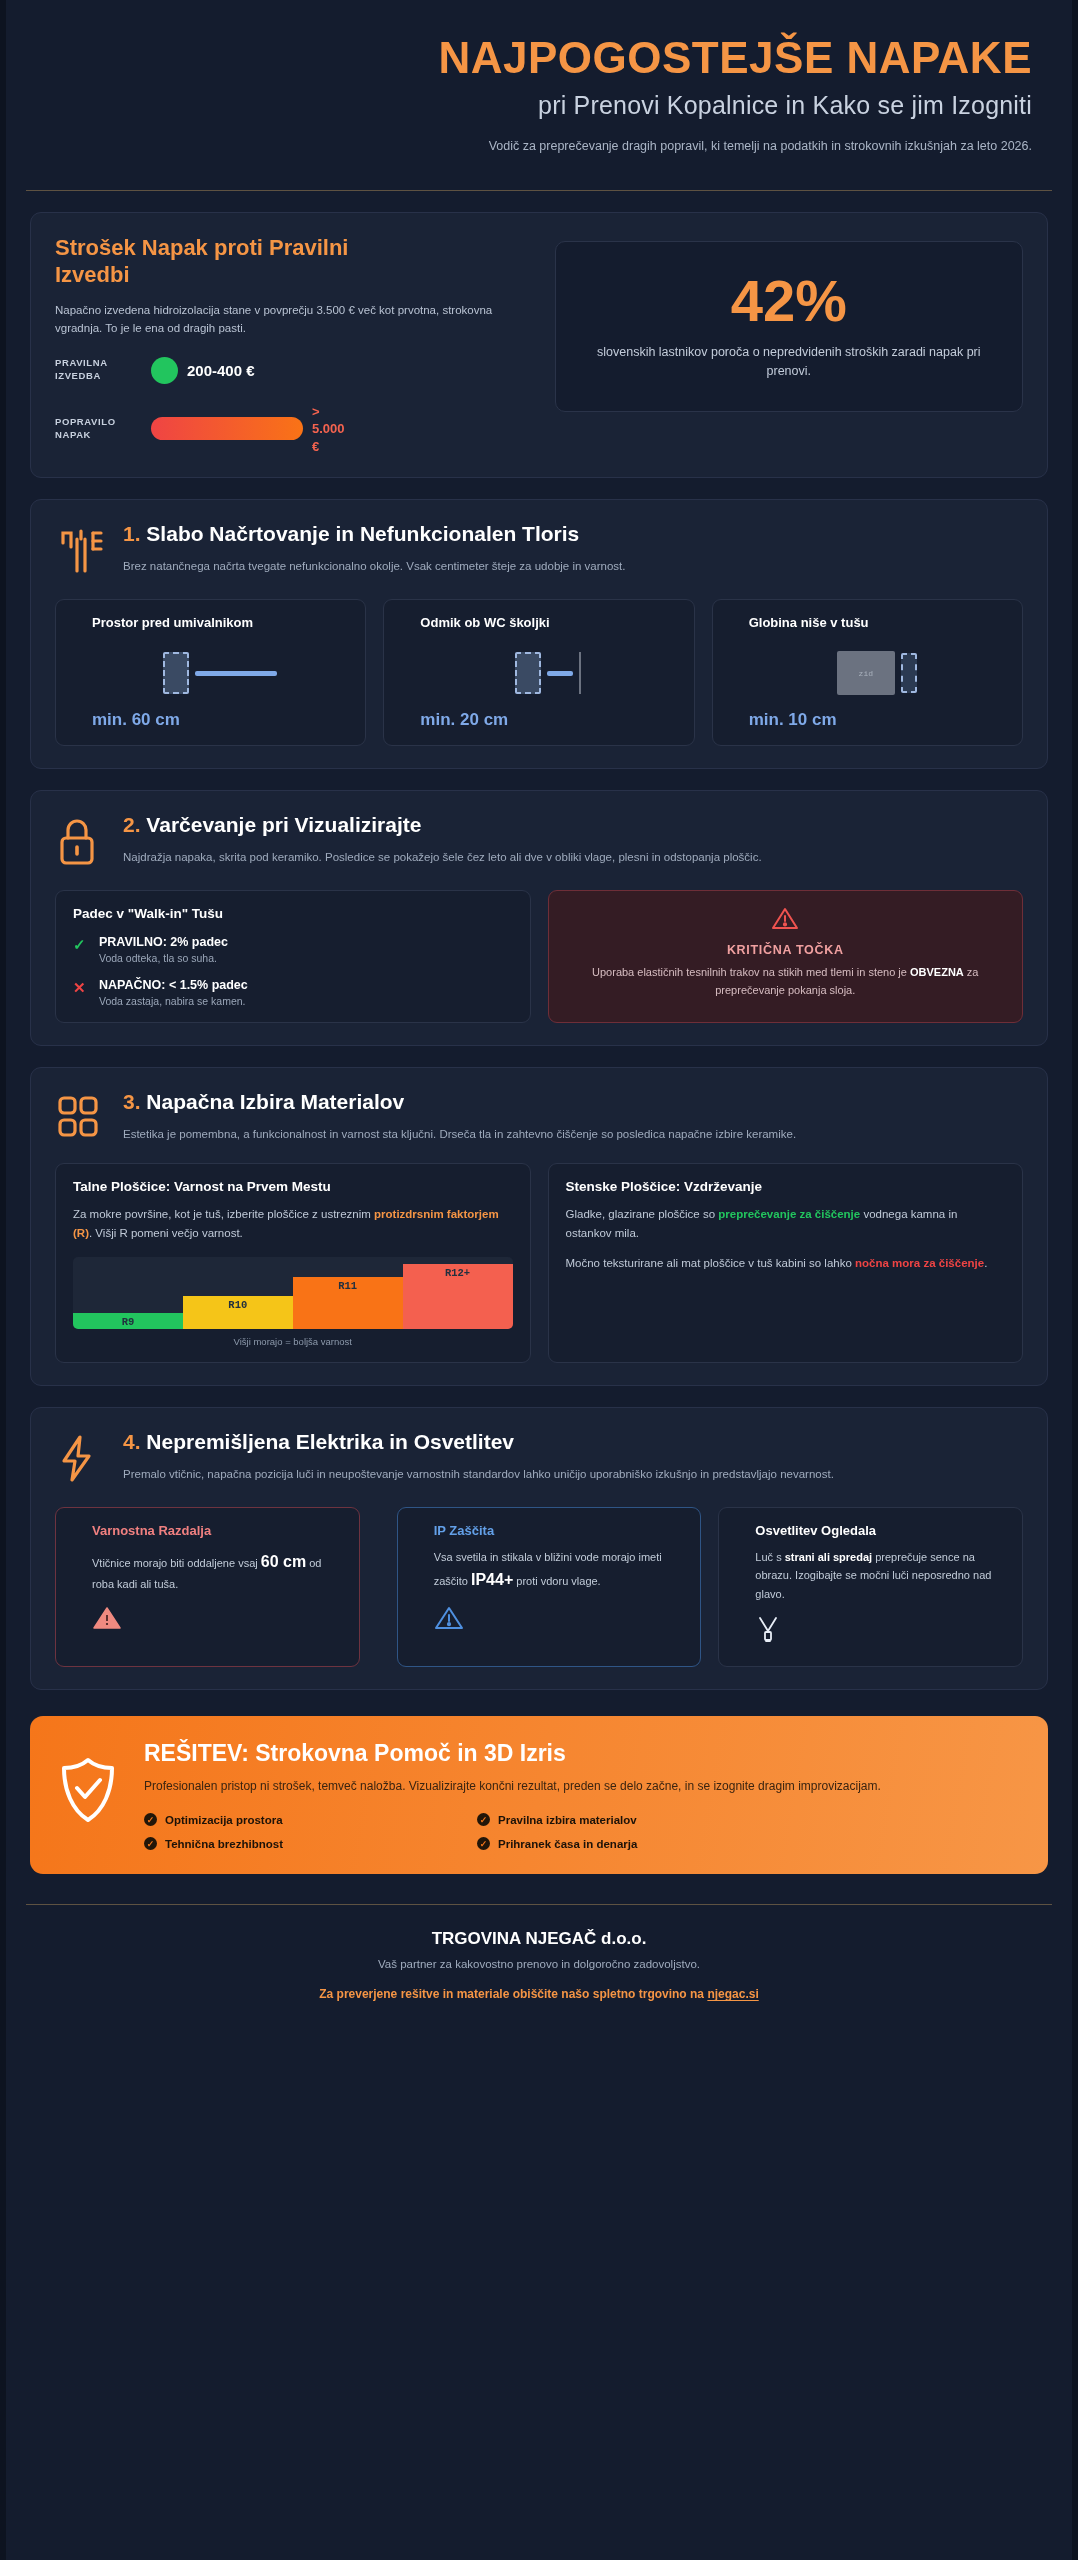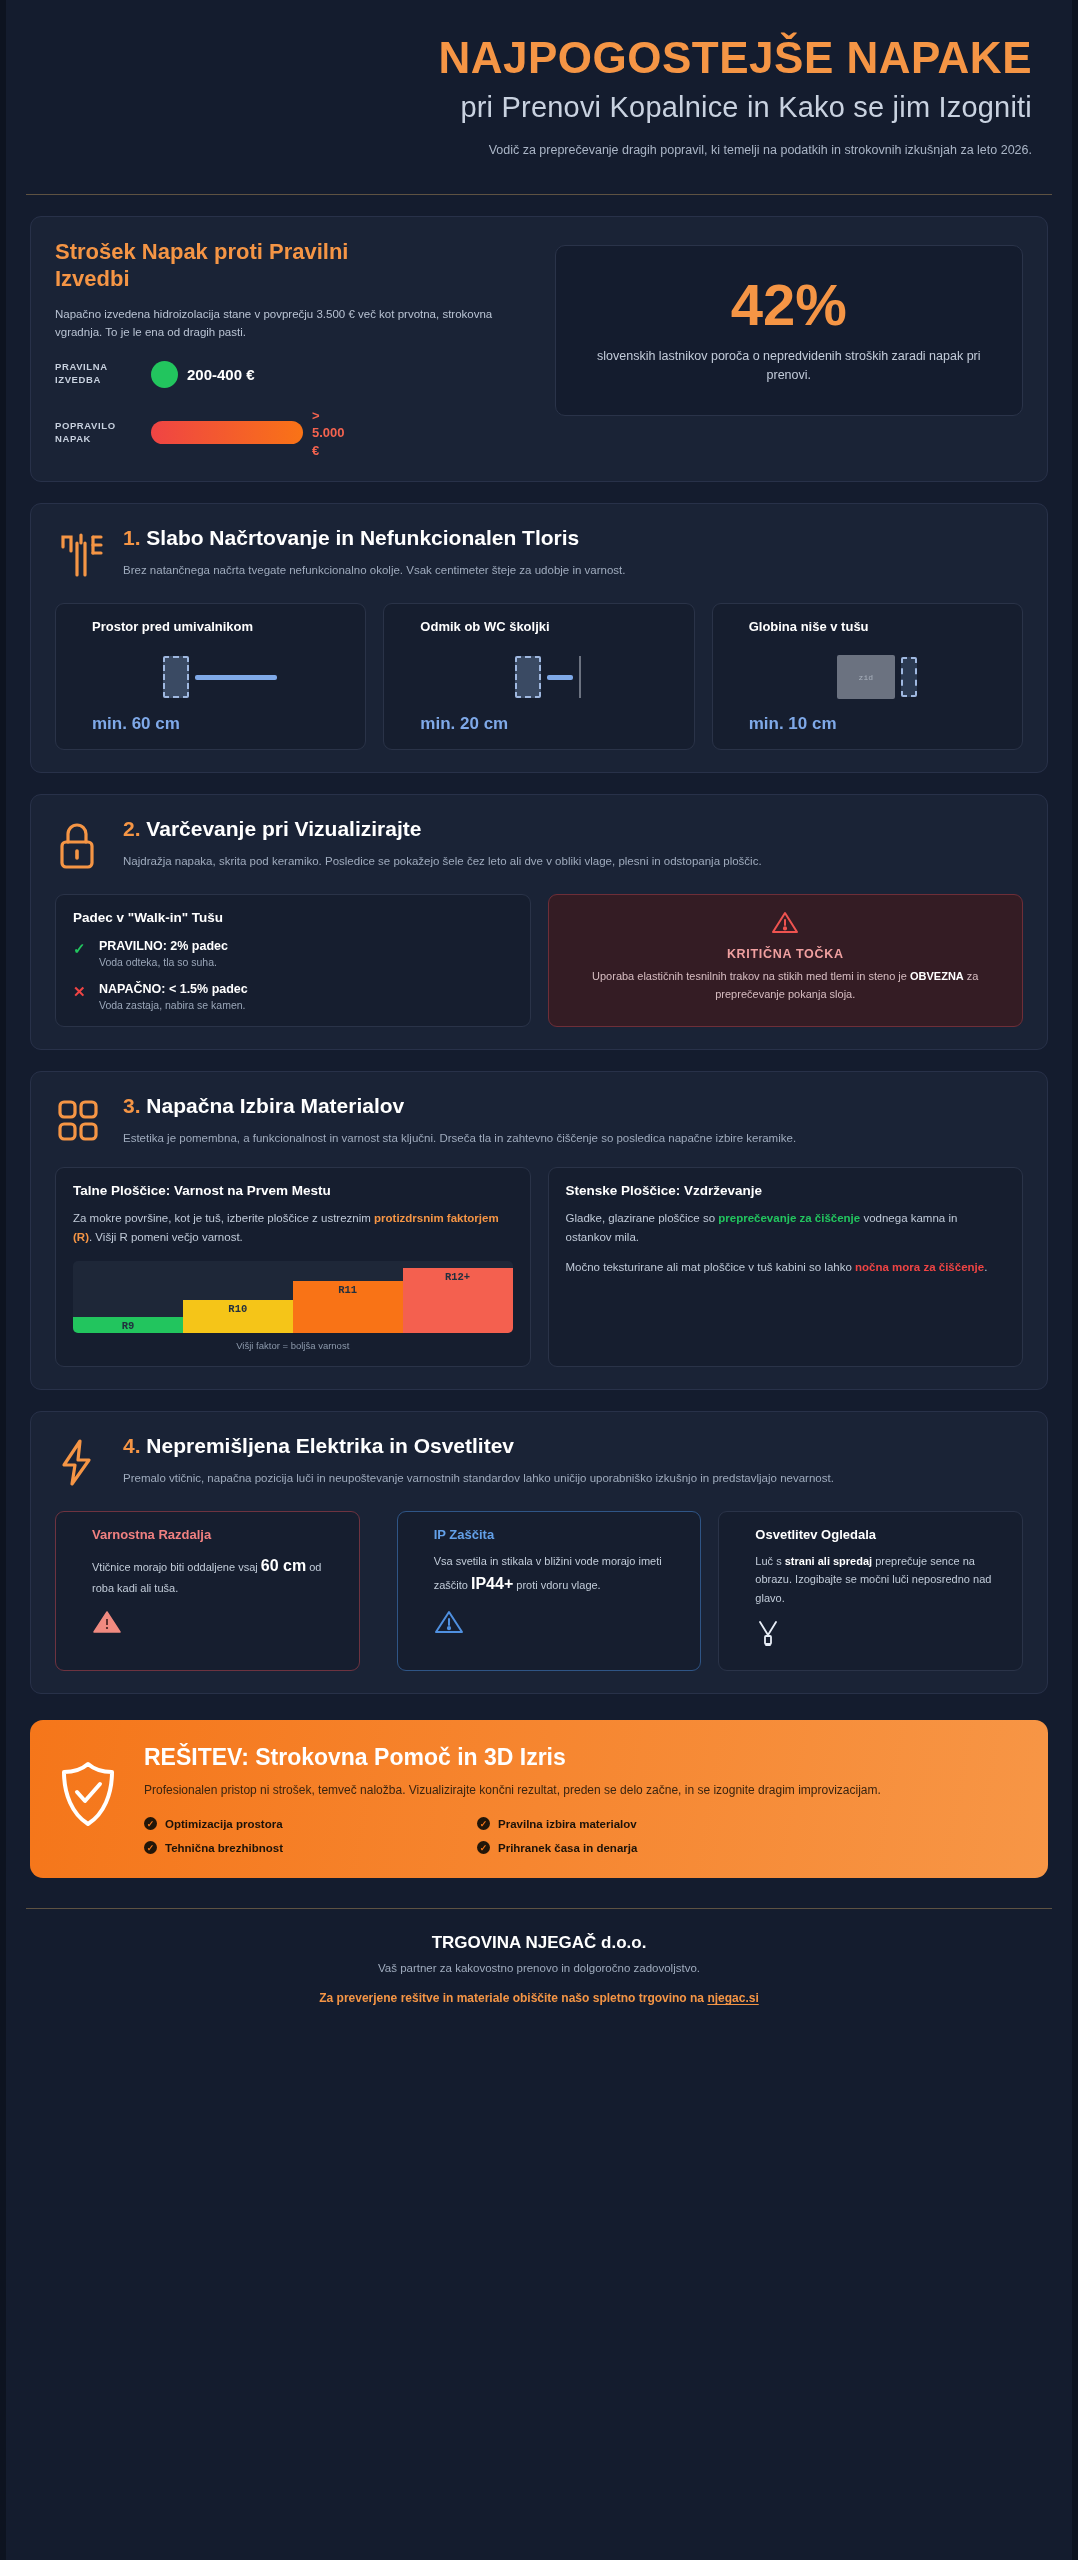--- a/index.html
+++ b/index.html
@@ -34,21 +34,21 @@
   }
   .inner { position: relative; z-index: 2; padding: 0 24px; }
 
   
   .header { padding: 34px 40px 18px; text-align: right; }
   .h-title {
     font-size: 44px; font-weight: bold; color: #f59545;
     letter-spacing: 0.5px; line-height: 1.1;
   }
   .h-sub {
-    font-size: 29px; color: #c9d2e0; font-weight: 300;
+    font-size: 25px; color: #c9d2e0; font-weight: 300;
     margin-top: 9px; letter-spacing: 0.2px;
   }
   .h-desc { font-size: 12.5px; color: #aab5c6; margin-top: 19px; }
   .hr-top {
     height: 1px; background: #5e5242; margin: 19px 20px 0;
   }
 
   
   .card {
     background: #1a2336;
@@ -396,21 +396,21 @@
         <div class="subcard">
           <div class="sc-title">Talne Ploščice: Varnost na Prvem Mestu</div>
           <div class="mat-p"><span>Za mokre površine, kot je tuš, izberite ploščice z ustreznim </span><span class="or">protizdrsnim faktorjem (R)</span><span>. Višji R pomeni večjo varnost.</span></div>
 
           <div class="rchart">
             <div class="rbar" style="height:22%;background:#22c55e">R9</div>
             <div class="rbar" style="height:45%;background:#f5c518">R10</div>
             <div class="rbar" style="height:72%;background:#f97316">R11</div>
             <div class="rbar" style="height:90%;background:#f4604f">R12+</div>
           </div>
-          <div class="rcap">Višji faktor = boljša varnost</div>
+          <div class="rcap">Višji morajo = boljša varnost</div>
         </div>
 
         <div class="subcard">
           <div class="sc-title">Stenske Ploščice: Vzdrževanje</div>
           <div class="mat-p"><span>Gladke, glazirane ploščice so </span><span class="gr">preprečevanje za čiščenje</span><span> vodnega kamna in ostankov mila.</span></div>
           <div class="mat-p"><span>Močno teksturirane ali mat ploščice v tuš kabini so lahko </span><span class="rd">nočna mora za čiščenje</span><span>.</span></div>
         </div>
       </div>
     </div>
 

